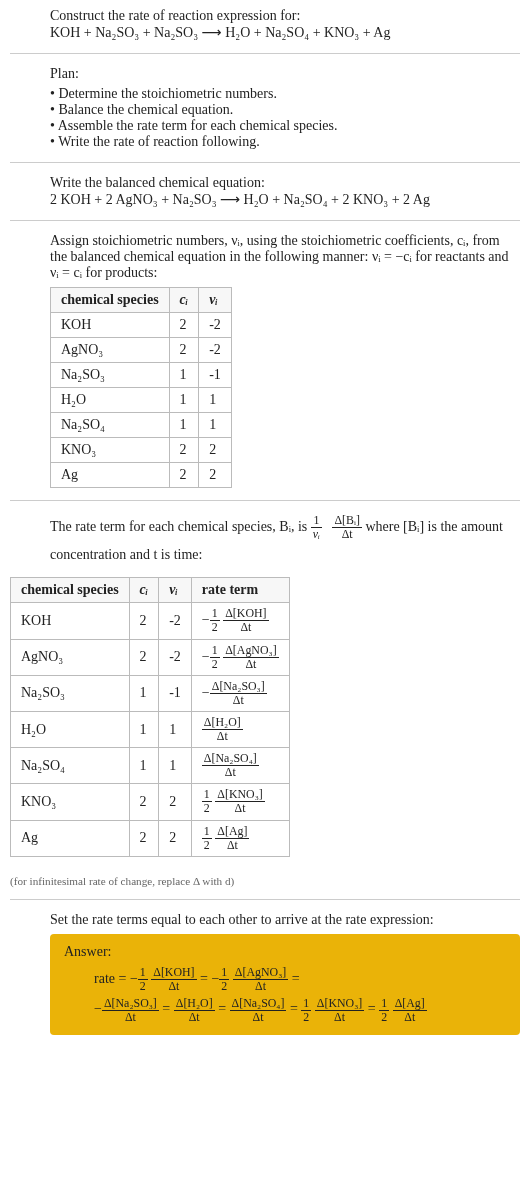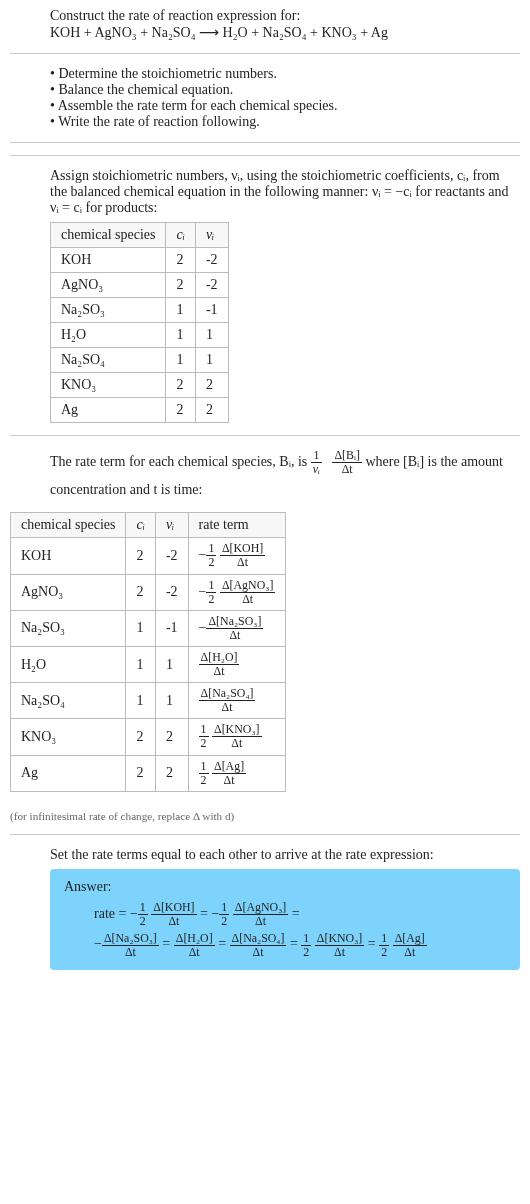--- a/index.html
+++ b/index.html
@@ -36,20 +36,21 @@
     margin: 6px 0;
   }
   table.data th, table.data td {
     border: 1px solid #bbb;
     padding: 4px 10px;
     text-align: left;
     font-weight: normal;
   }
   table.data th {
     background: #f7f7f7;
+    font-weight: bold;
   }
   .ital { font-style: italic; }
   .frac {
     display: inline-block;
     vertical-align: middle;
     text-align: center;
     font-size: 0.85em;
     line-height: 1.1;
   }
   .frac .num {
@@ -60,21 +61,21 @@
   .frac .den {
     display: block;
     padding: 0 2px;
   }
   .note {
     font-size: 0.8em;
     color: #666;
     margin-top: 18px;
   }
   .answer-box {
-    background: #7dd3fc;
+    background: #eab308;
     border-radius: 4px;
     padding: 10px 14px;
     margin-top: 6px;
   }
   .answer-box .label {
     margin-bottom: 4px;
   }
   .answer-box .eqline {
     padding-left: 30px;
     line-height: 2.2;
@@ -87,37 +88,40 @@
   }
   .math-line {
     line-height: 2;
   }
 </style>
 </head>
 <body>
 
 <div class="section">
   <div>Construct the rate of reaction expression for:</div>
-  <div class="eq">KOH + AgNO₃ + Na₂SO₄  ⟶  H₂O + Na₂SO₄ + KNO₃ + Ag</div>
-</div>
-
-<hr>
-
-<div class="section">
+  <div class="eq">KOH + Na₂SO₃ + Na₂SO₃  ⟶  H₂O + Na₂SO₄ + KNO₃ + Ag</div>
+</div>
+
+<hr>
+
+<div class="section">
+  <div>Plan:</div>
   <ul class="plan">
     <li>Determine the stoichiometric numbers.</li>
     <li>Balance the chemical equation.</li>
     <li>Assemble the rate term for each chemical species.</li>
     <li>Write the rate of reaction following.</li>
   </ul>
 </div>
 
 <hr>
 
 <div class="section">
+  <div>Write the balanced chemical equation:</div>
+  <div class="eq">2 KOH + 2 AgNO₃ + Na₂SO₃  ⟶  H₂O + Na₂SO₄ + 2 KNO₃ + 2 Ag</div>
 </div>
 
 <hr>
 
 <div class="section">
   <div>Assign stoichiometric numbers, νᵢ, using the stoichiometric coefficients, cᵢ, from the balanced chemical equation in the following manner: νᵢ = −cᵢ for reactants and νᵢ = cᵢ for products:</div>
   <table class="data">
     <tbody>
         <tr>
       <th>chemical species</th>

